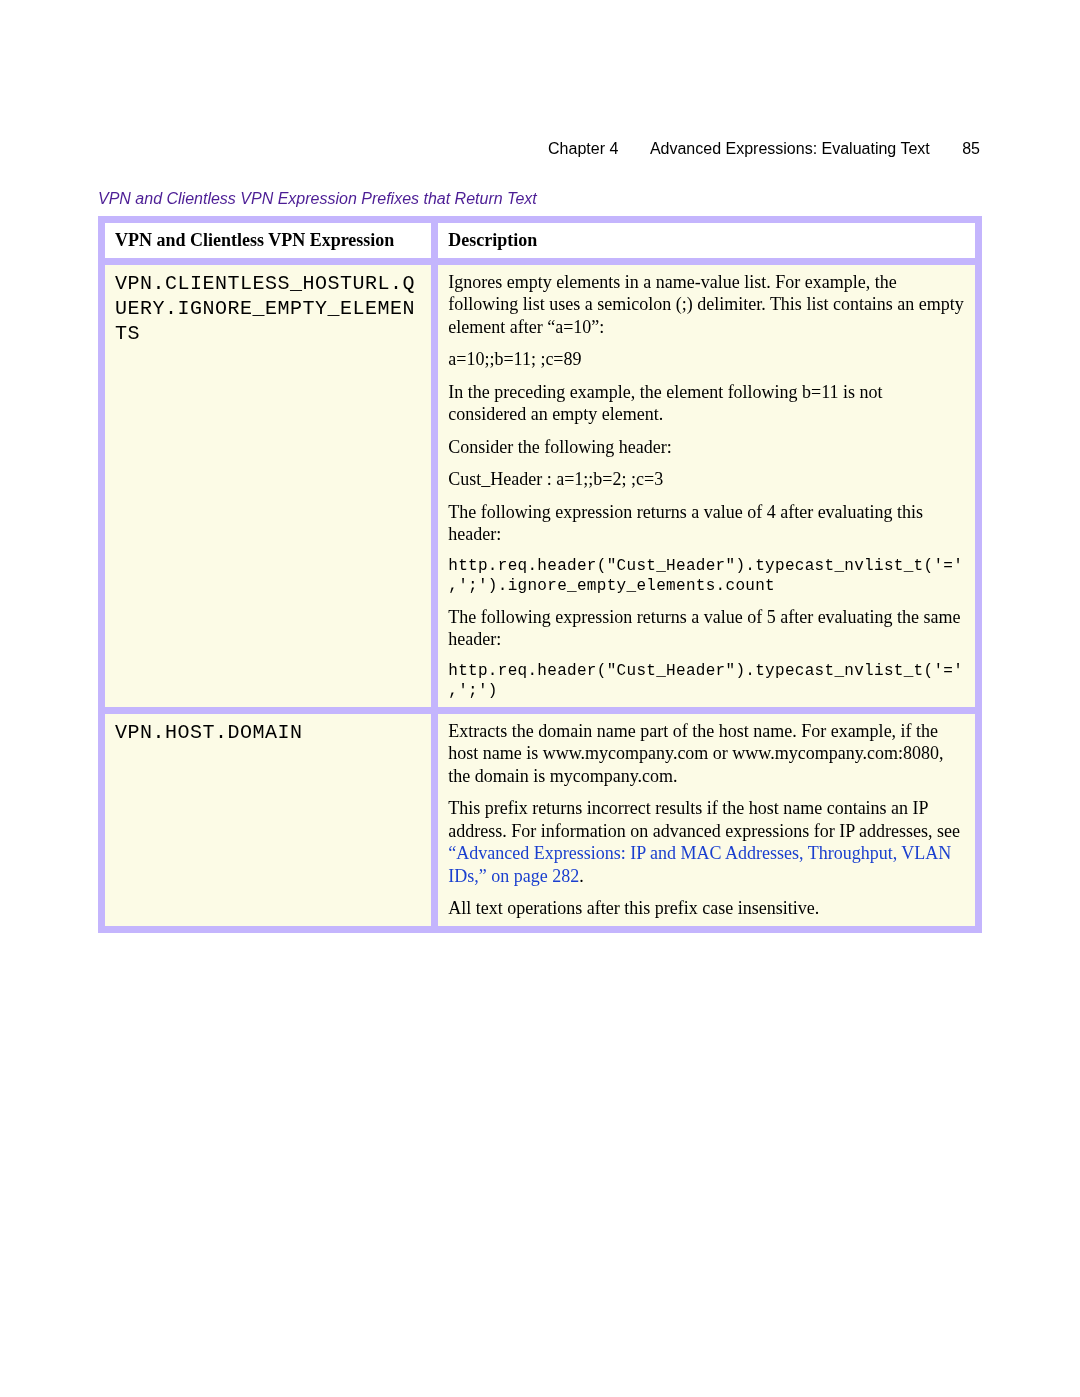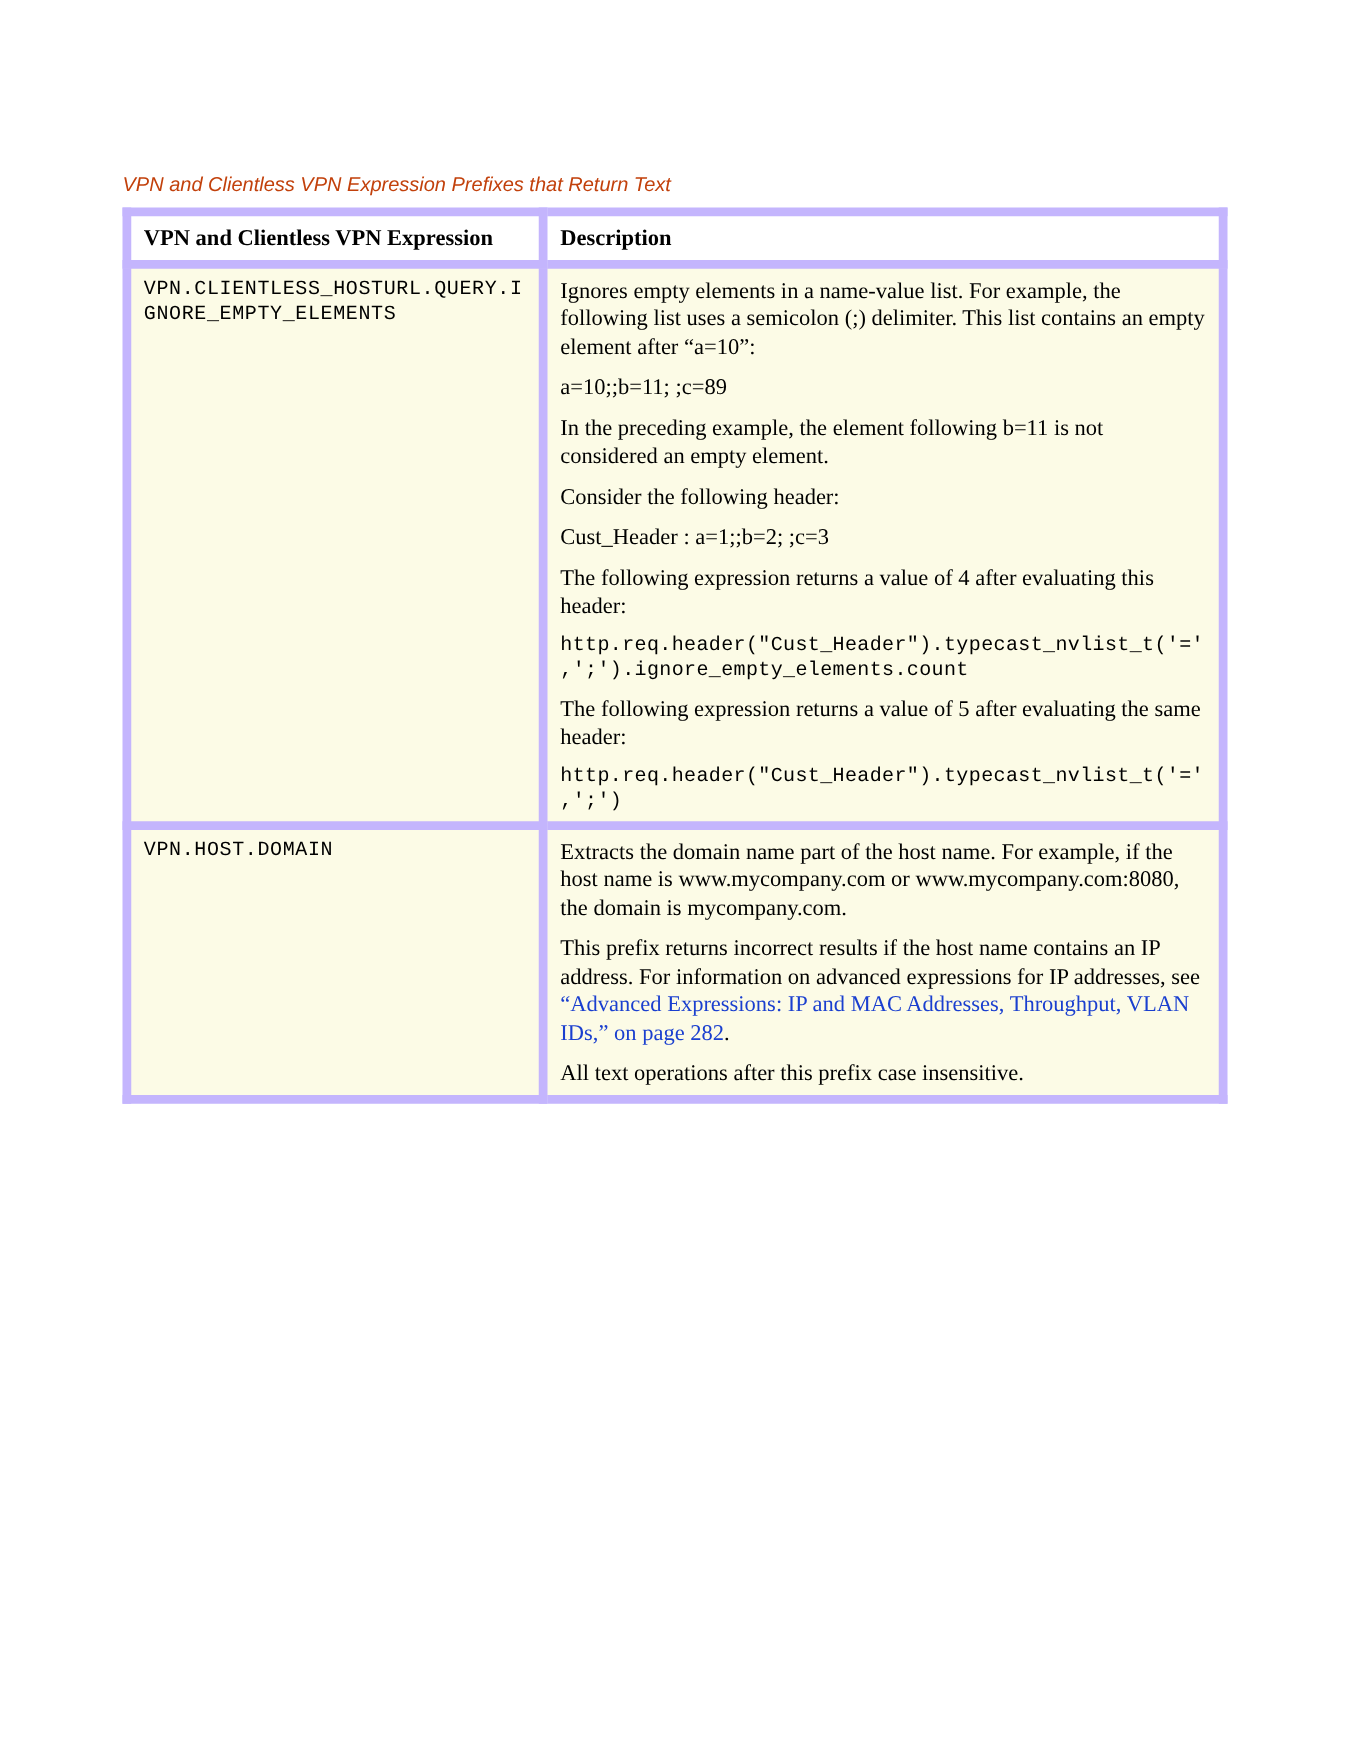--- a/index.html
+++ b/index.html
@@ -25,21 +25,21 @@
   .running-head .chap {
     margin-right: 28px;
   }
   .running-head .title {
     margin-right: 28px;
   }
   .table-caption {
     font-family: Arial, Helvetica, sans-serif;
     font-style: italic;
     font-size: 16px;
-    color: #c2410c;
+    color: #4c1d95;
     margin-bottom: 8px;
   }
   table {
     border-collapse: collapse;
     width: 100%;
     table-layout: fixed;
   }
   col.col-expr { width: 38%; }
   col.col-desc { width: 62%; }
   th, td {
@@ -53,21 +53,21 @@
     text-align: left;
     font-family: "Times New Roman", Times, serif;
     font-weight: bold;
     background: #ffffff;
   }
   td {
     background: #fcfbe6;
   }
   td.expr {
     font-family: "Courier New", Courier, monospace;
-    font-size: 16px;
+    font-size: 20px;
     letter-spacing: 0.5px;
     word-break: break-word;
   }
   .desc p {
     margin: 0 0 10px 0;
   }
   .desc p:last-child {
     margin-bottom: 0;
   }
   .code {
@@ -82,20 +82,25 @@
   .code:last-child { margin-bottom: 0; }
   .xref {
     color: #1a3fcf;
   }
 </style>
 </head>
 <body>
 
 <div class="page">
 
+  <div class="running-head">
+    <span class="chap">Chapter 4</span>
+    <span class="title">Advanced Expressions: Evaluating Text</span>
+    <span>85</span>
+  </div>
 
   <div class="table-caption">VPN and Clientless VPN Expression Prefixes that Return Text</div>
 
   <table>
     <colgroup>
       <col class="col-expr">
       <col class="col-desc">
     </colgroup>
     <thead>
       <tr>

